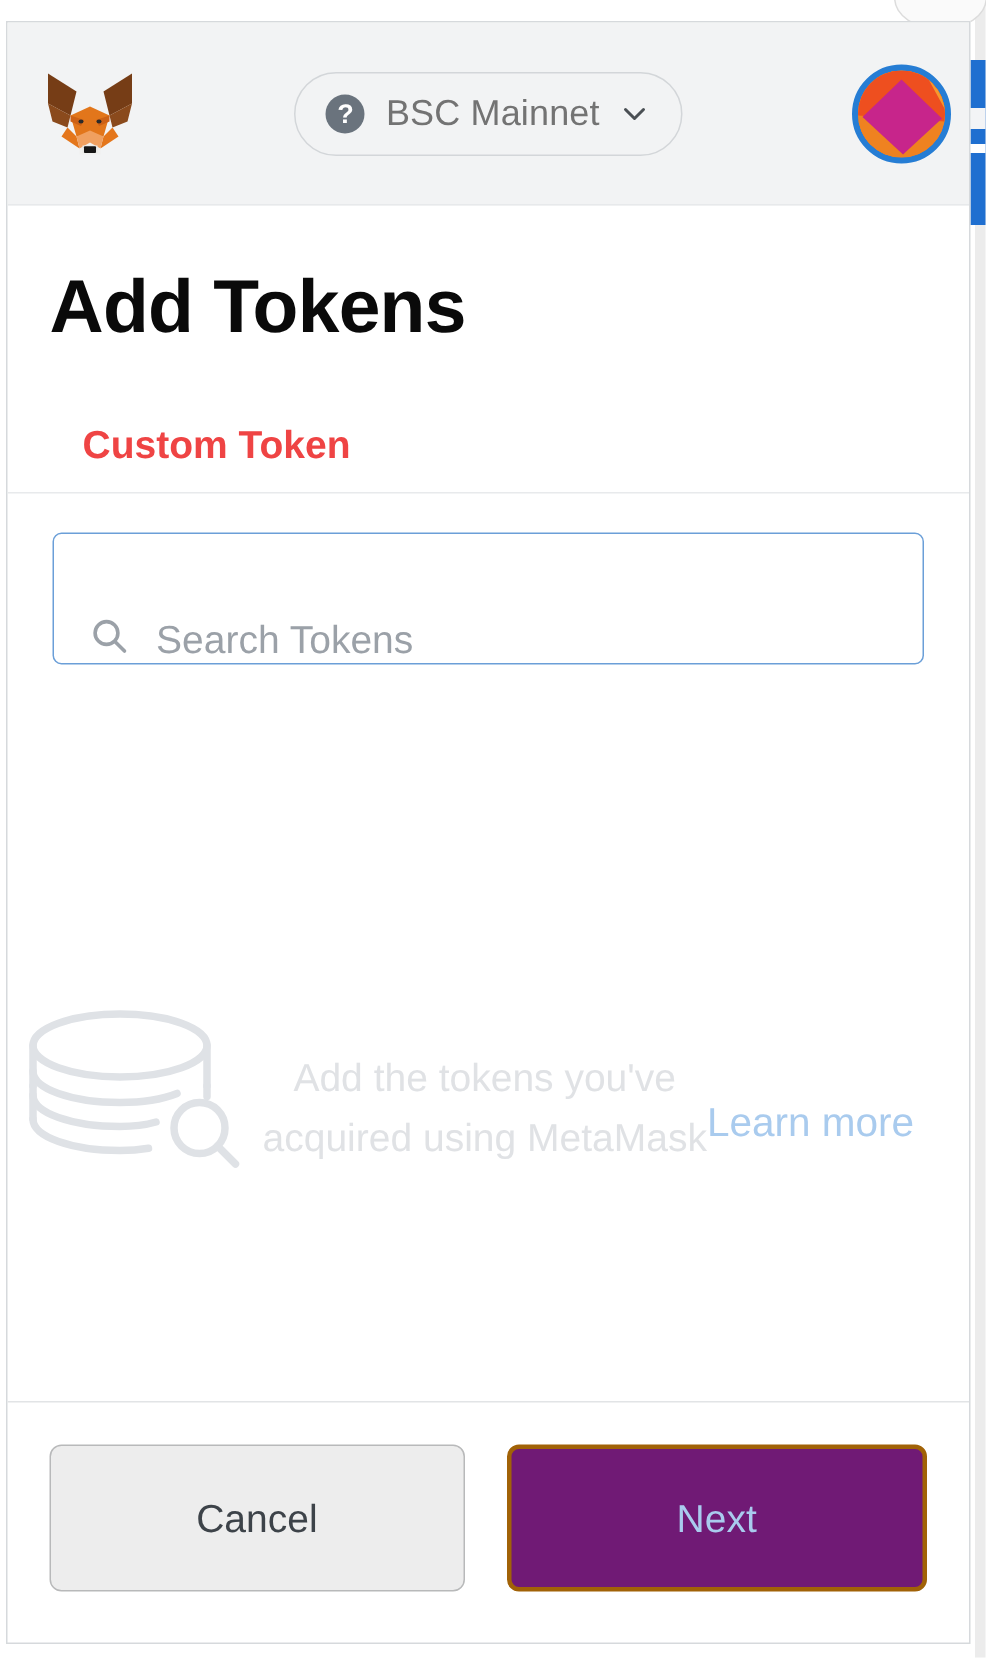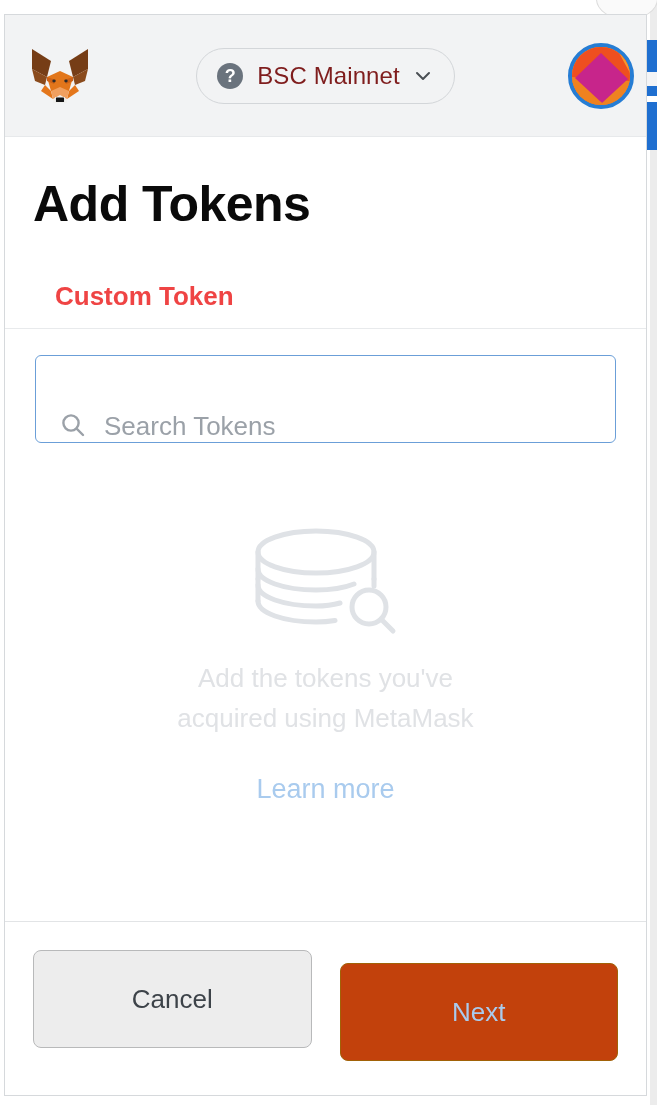--- a/index.html
+++ b/index.html
@@ -113,21 +113,21 @@
     background: #6a737d;
     color: #ffffff;
     font-size: 18px;
     font-weight: bold;
     line-height: 26px;
     text-align: center;
     flex: 0 0 auto;
   }
   .net-name {
     font-size: 24px;
-    color: #7f1d1d;
+    color: #737373;
     letter-spacing: .1px;
     white-space: nowrap;
   }
   .chevron-down {
     width: 18px; height: 18px;
     flex: 0 0 auto;
   }
 
   .avatar-spot {
     margin-left: auto;
@@ -213,21 +213,21 @@
     font-size: 26px;
     color: #24292e;
     width: 100%;
   }
   .search-input::placeholder { color: #9ba1a8; }
 
   
   .empty-state {
     flex: 1 1 auto;
     display: flex;
-    flex-direction: column;
+    flex-direction: row;
     align-items: center;
     justify-content: flex-start;
     padding-top: 84px;
     min-height: 0;
   }
   .empty-illustration { display: block; }
   .empty-message {
     margin-top: 16px;
     text-align: center;
     font-size: 26px;
@@ -261,25 +261,24 @@
     display: flex;
     align-items: center;
     justify-content: center;
   }
   .btn-secondary {
     background: #ededed;
     border: 1px solid #b8b9ba;
     color: #3d4349;
   }
   .btn-primary-disabled {
-    background: #c2410c;
-    border: 1px solid #a16207;
+    background: #701a75;
+    border: 3px solid #a16207;
     color: #a9cbee;
     cursor: default;
-    margin-top: 13px;
   }
 </style>
 </head>
 <body>
 
 <div class="desktop-backdrop">
   <div class="bg-right-edge"></div>
   <div class="bg-blue-sliver"></div>
   <div class="browser-circle"></div>
 </div>

